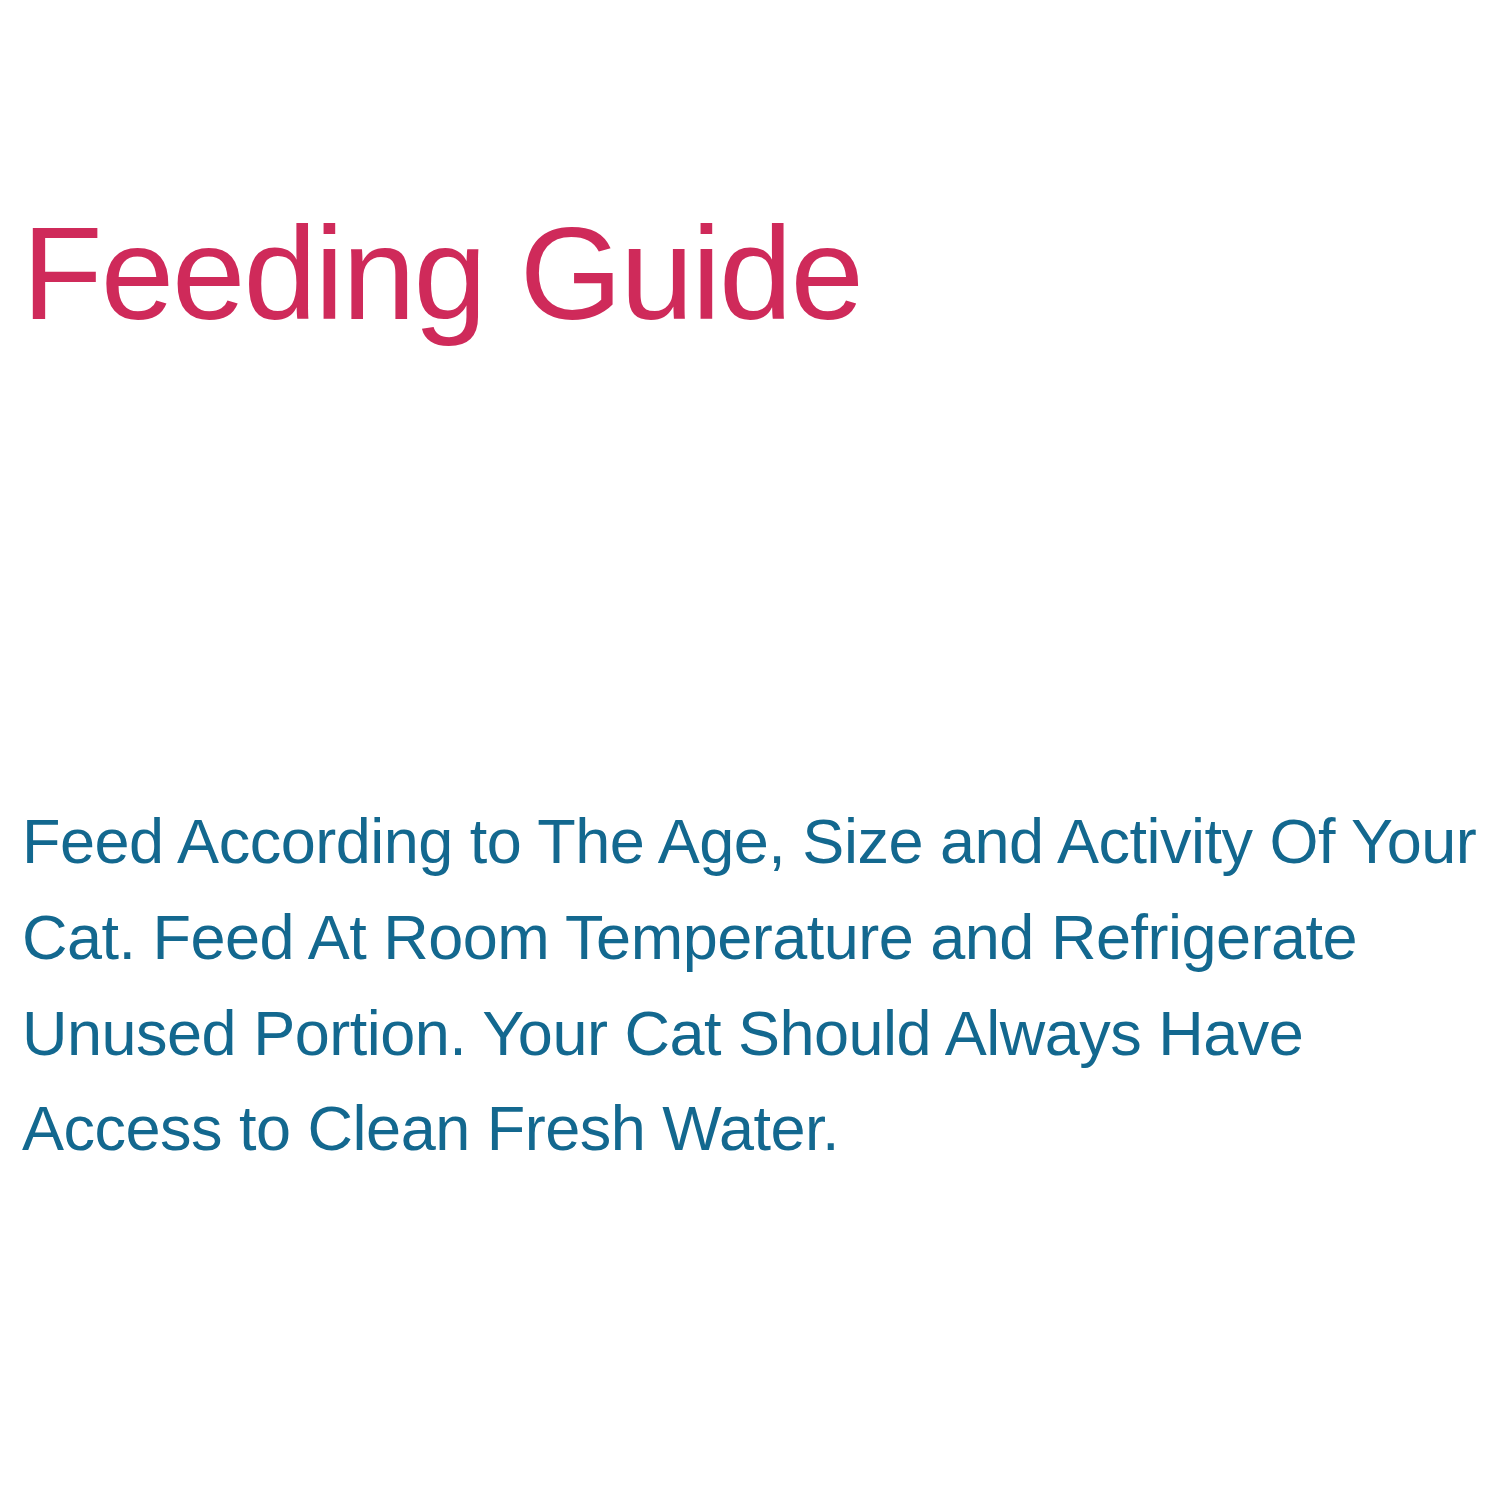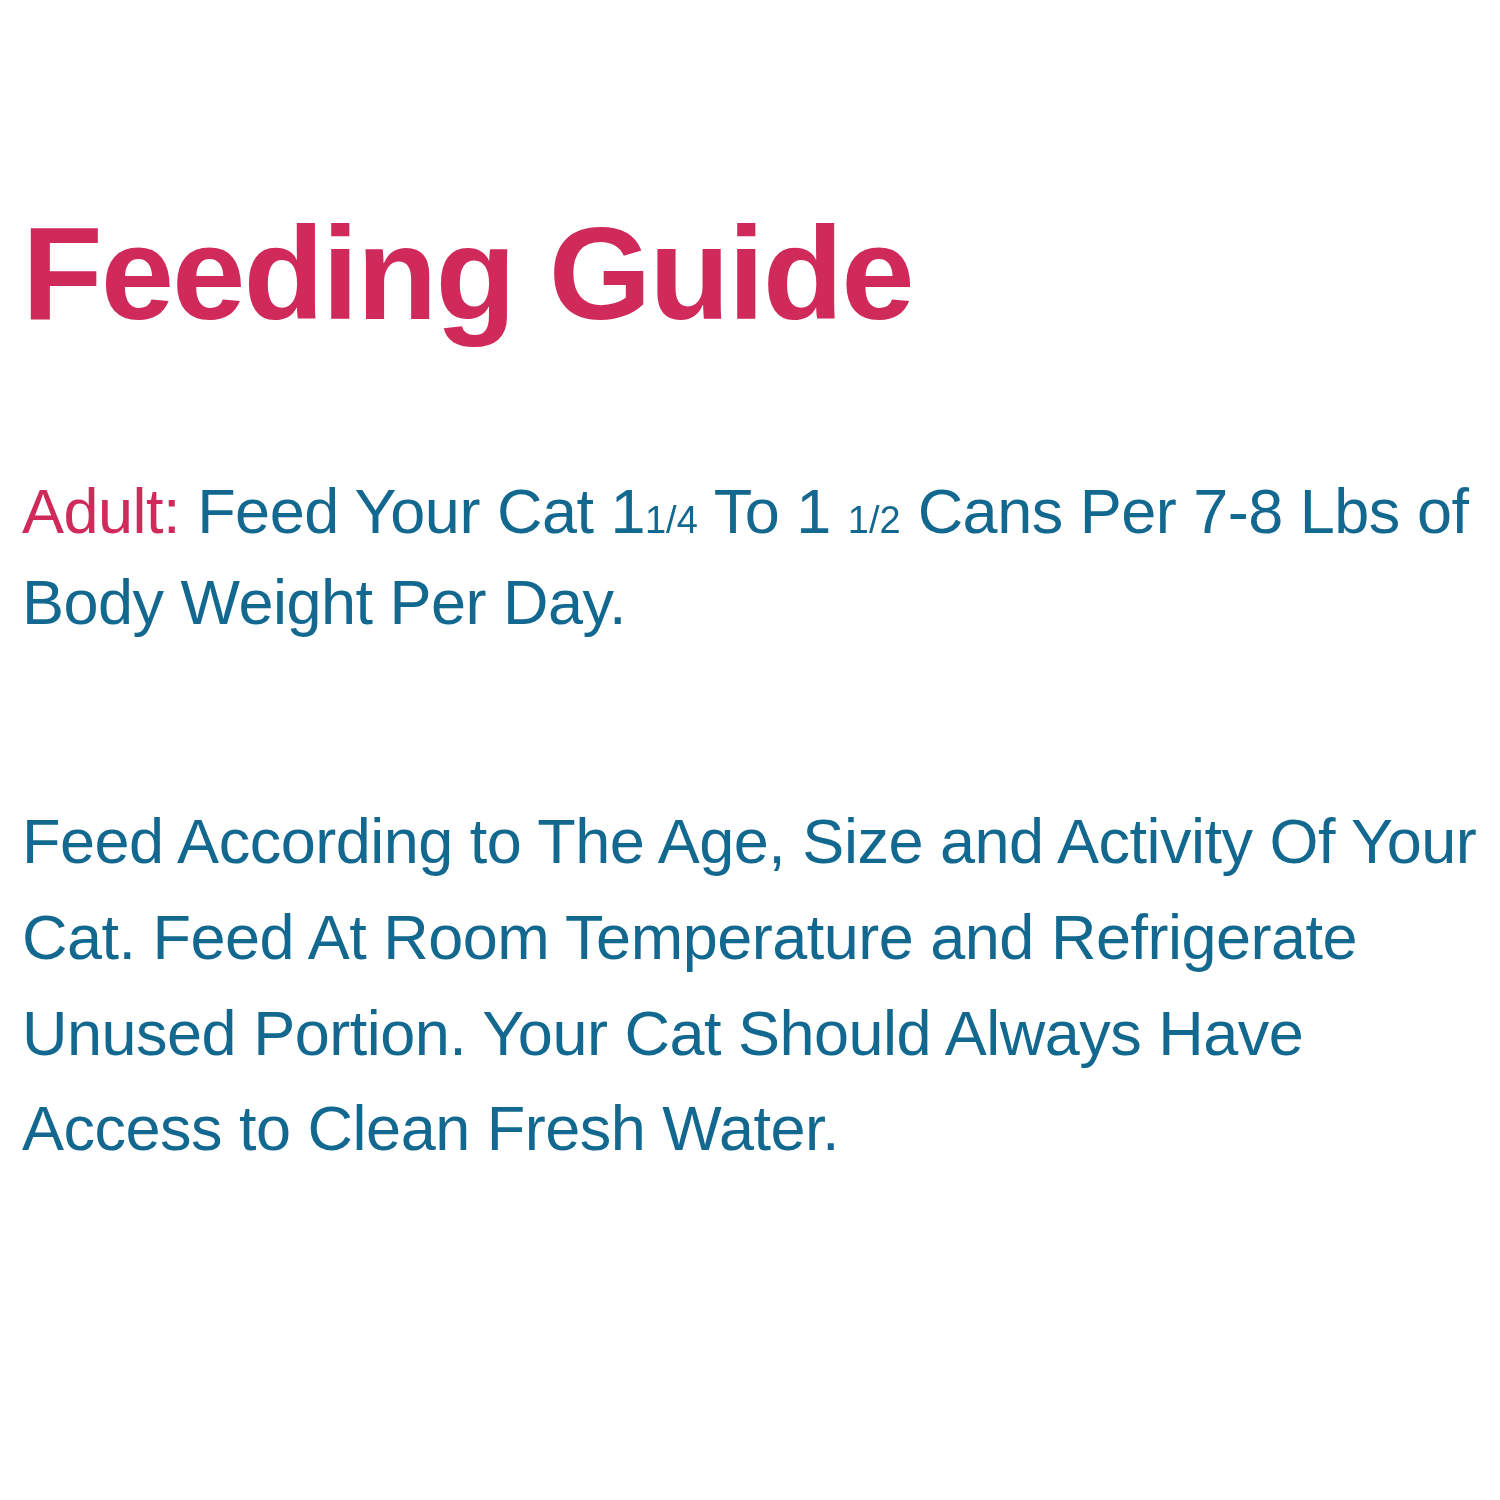--- a/index.html
+++ b/index.html
@@ -20,21 +20,21 @@
     background: #ffffff;
     box-sizing: border-box;
     padding: 0 20px;
   }
 
   .heading {
     position: absolute;
     top: 208px;
     left: 22px;
     font-family: "Liberation Sans", sans-serif;
-    font-weight: bold;
+    font-weight: normal;
     font-size: 132px;
     line-height: 1.0;
     letter-spacing: -2px;
     color: #cf2a5a;
     white-space: nowrap;
   }
 
   .body-block {
     position: absolute;
     left: 22px;
@@ -65,23 +65,16 @@
     line-height: 1.52;
   }
 </style>
 </head>
 <body>
 
 <div class="page">
 
   <div class="heading">Feeding Guide</div>
 
-  <div class="body-block para-adult">
-    <span class="label">Adult:</span>
-    <span>Feed Your Cat 1</span><span class="frac">1/4</span>
-    <span>To 1</span>
-    <span class="frac">1/2</span>
-    <span>Cans Per 7-8 Lbs of Body Weight Per Day.</span>
-  </div>
 
   <div class="body-block para-general">Feed According to The Age, Size and Activity Of Your Cat.  Feed At Room Temperature and Refrigerate Unused Portion.  Your Cat Should Always Have Access to Clean Fresh Water.</div>
 
 </div>
 
 </body></html>

